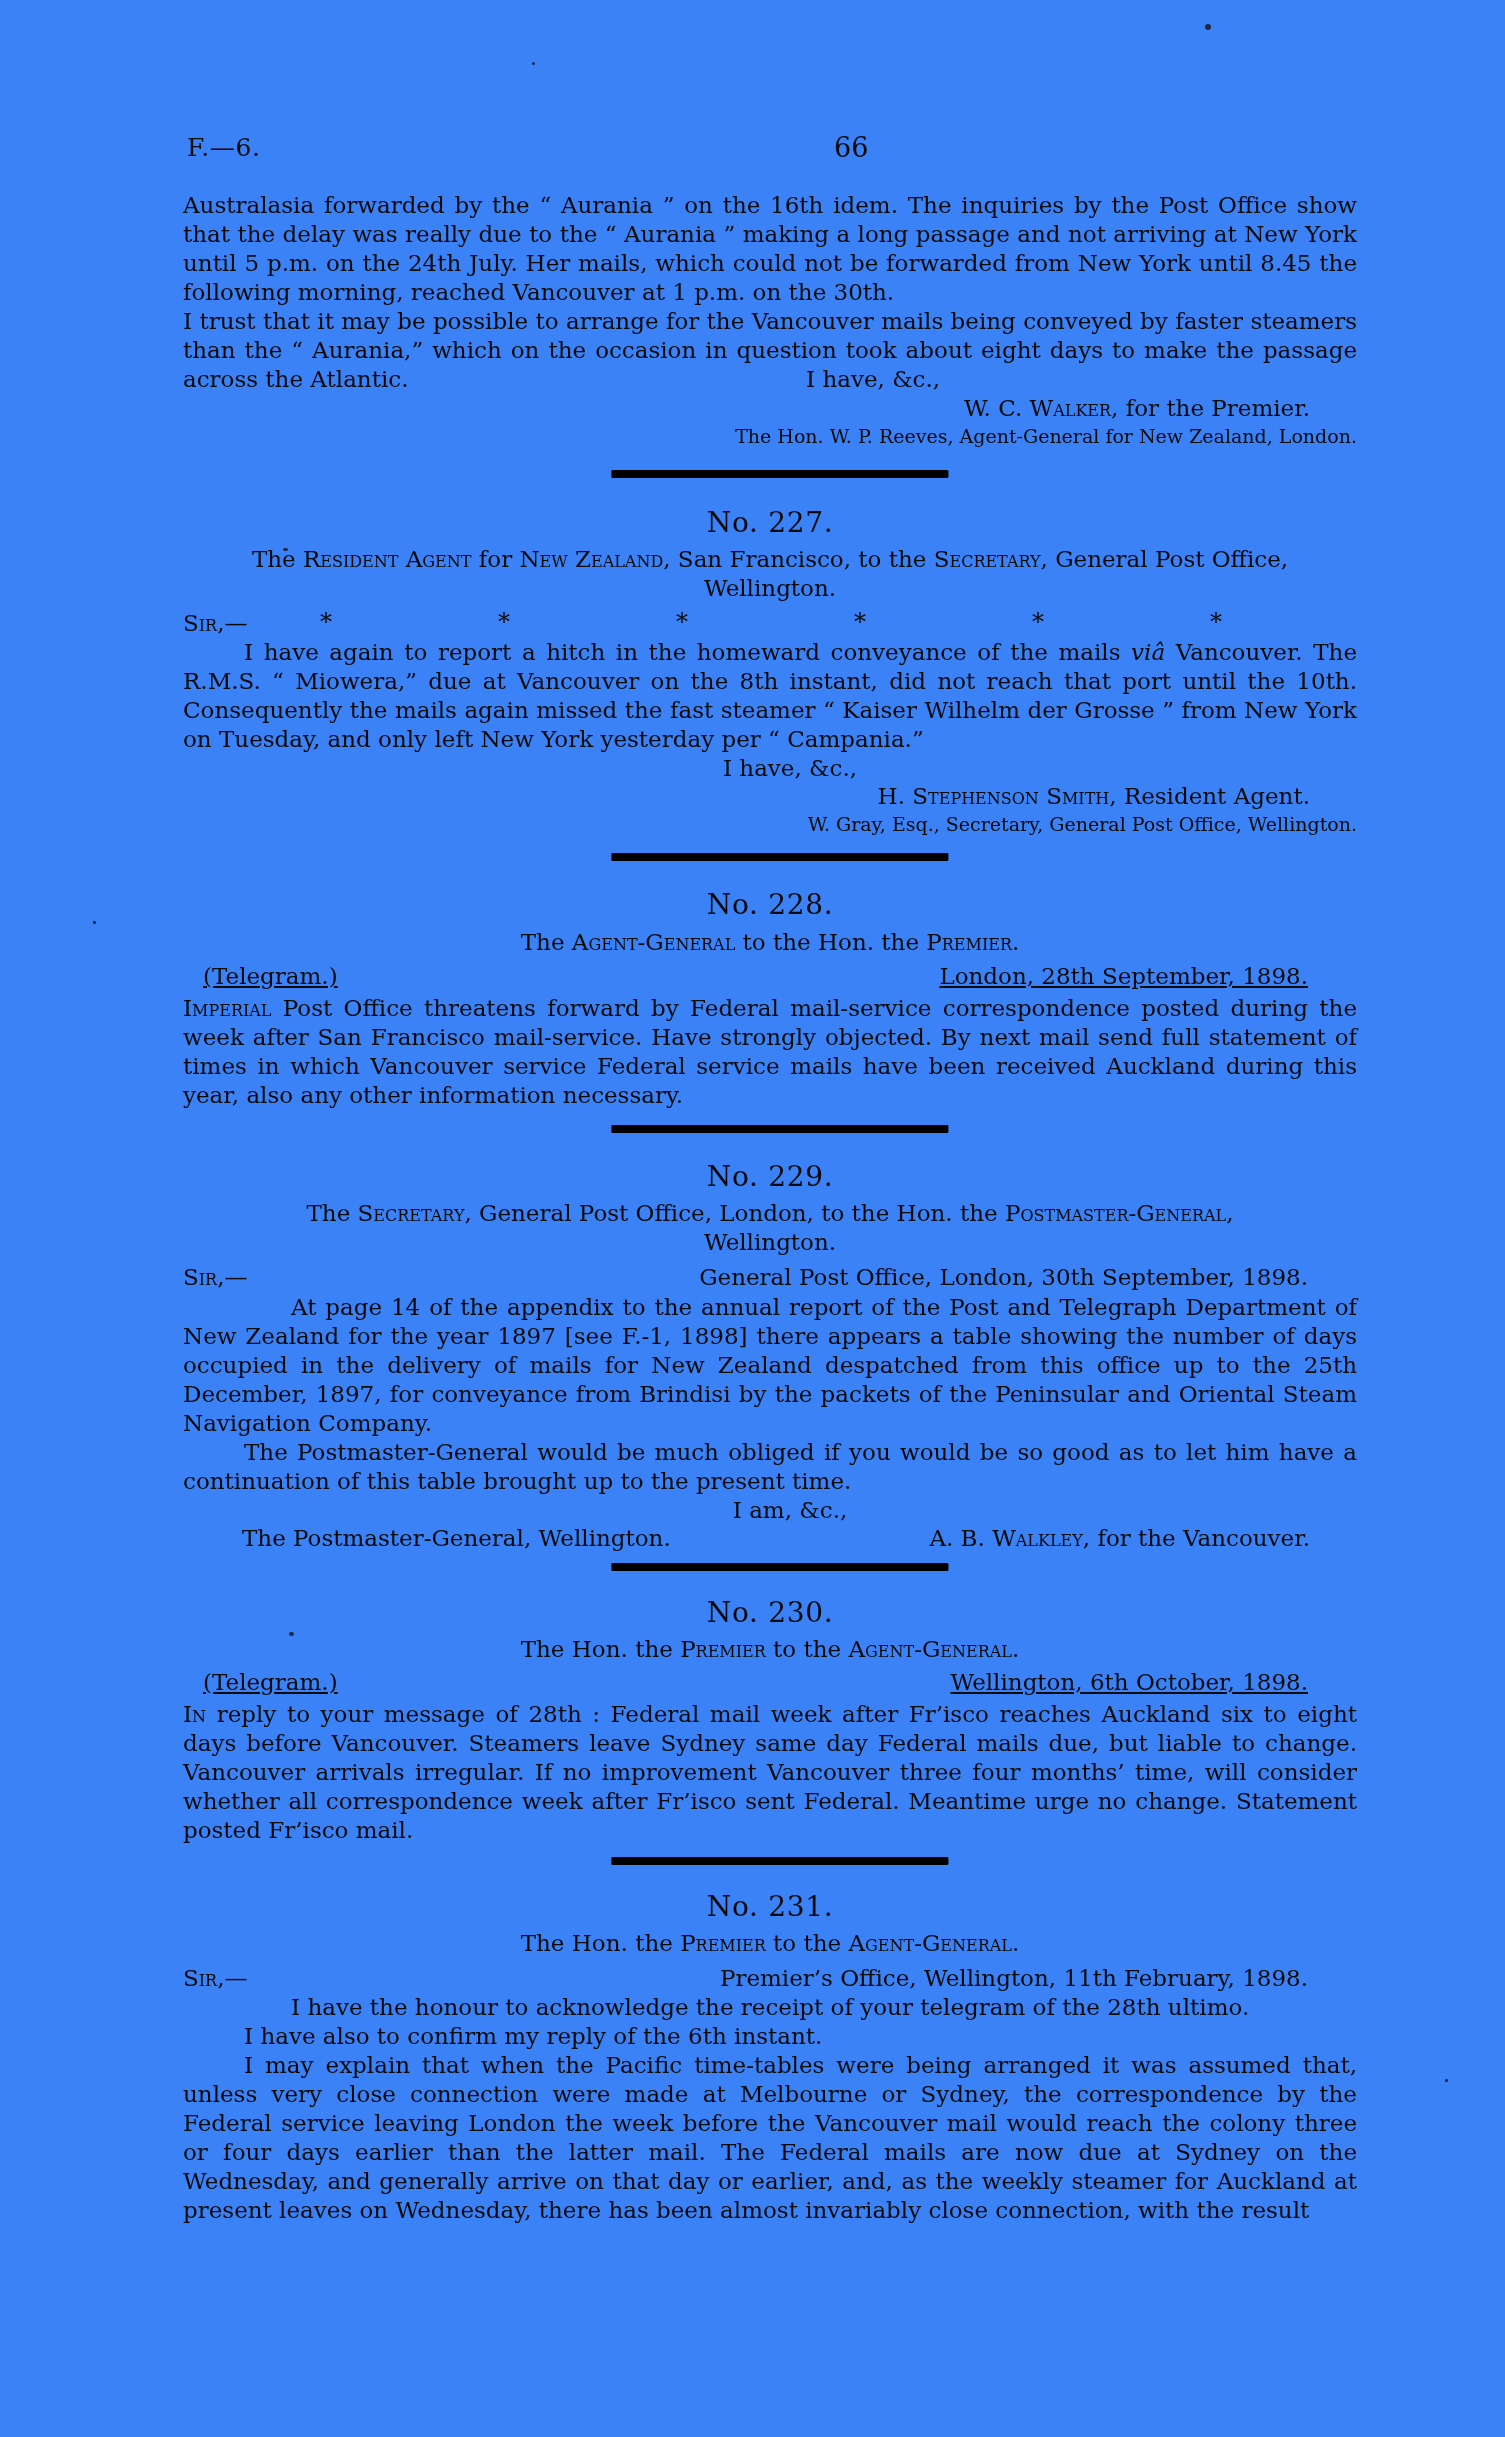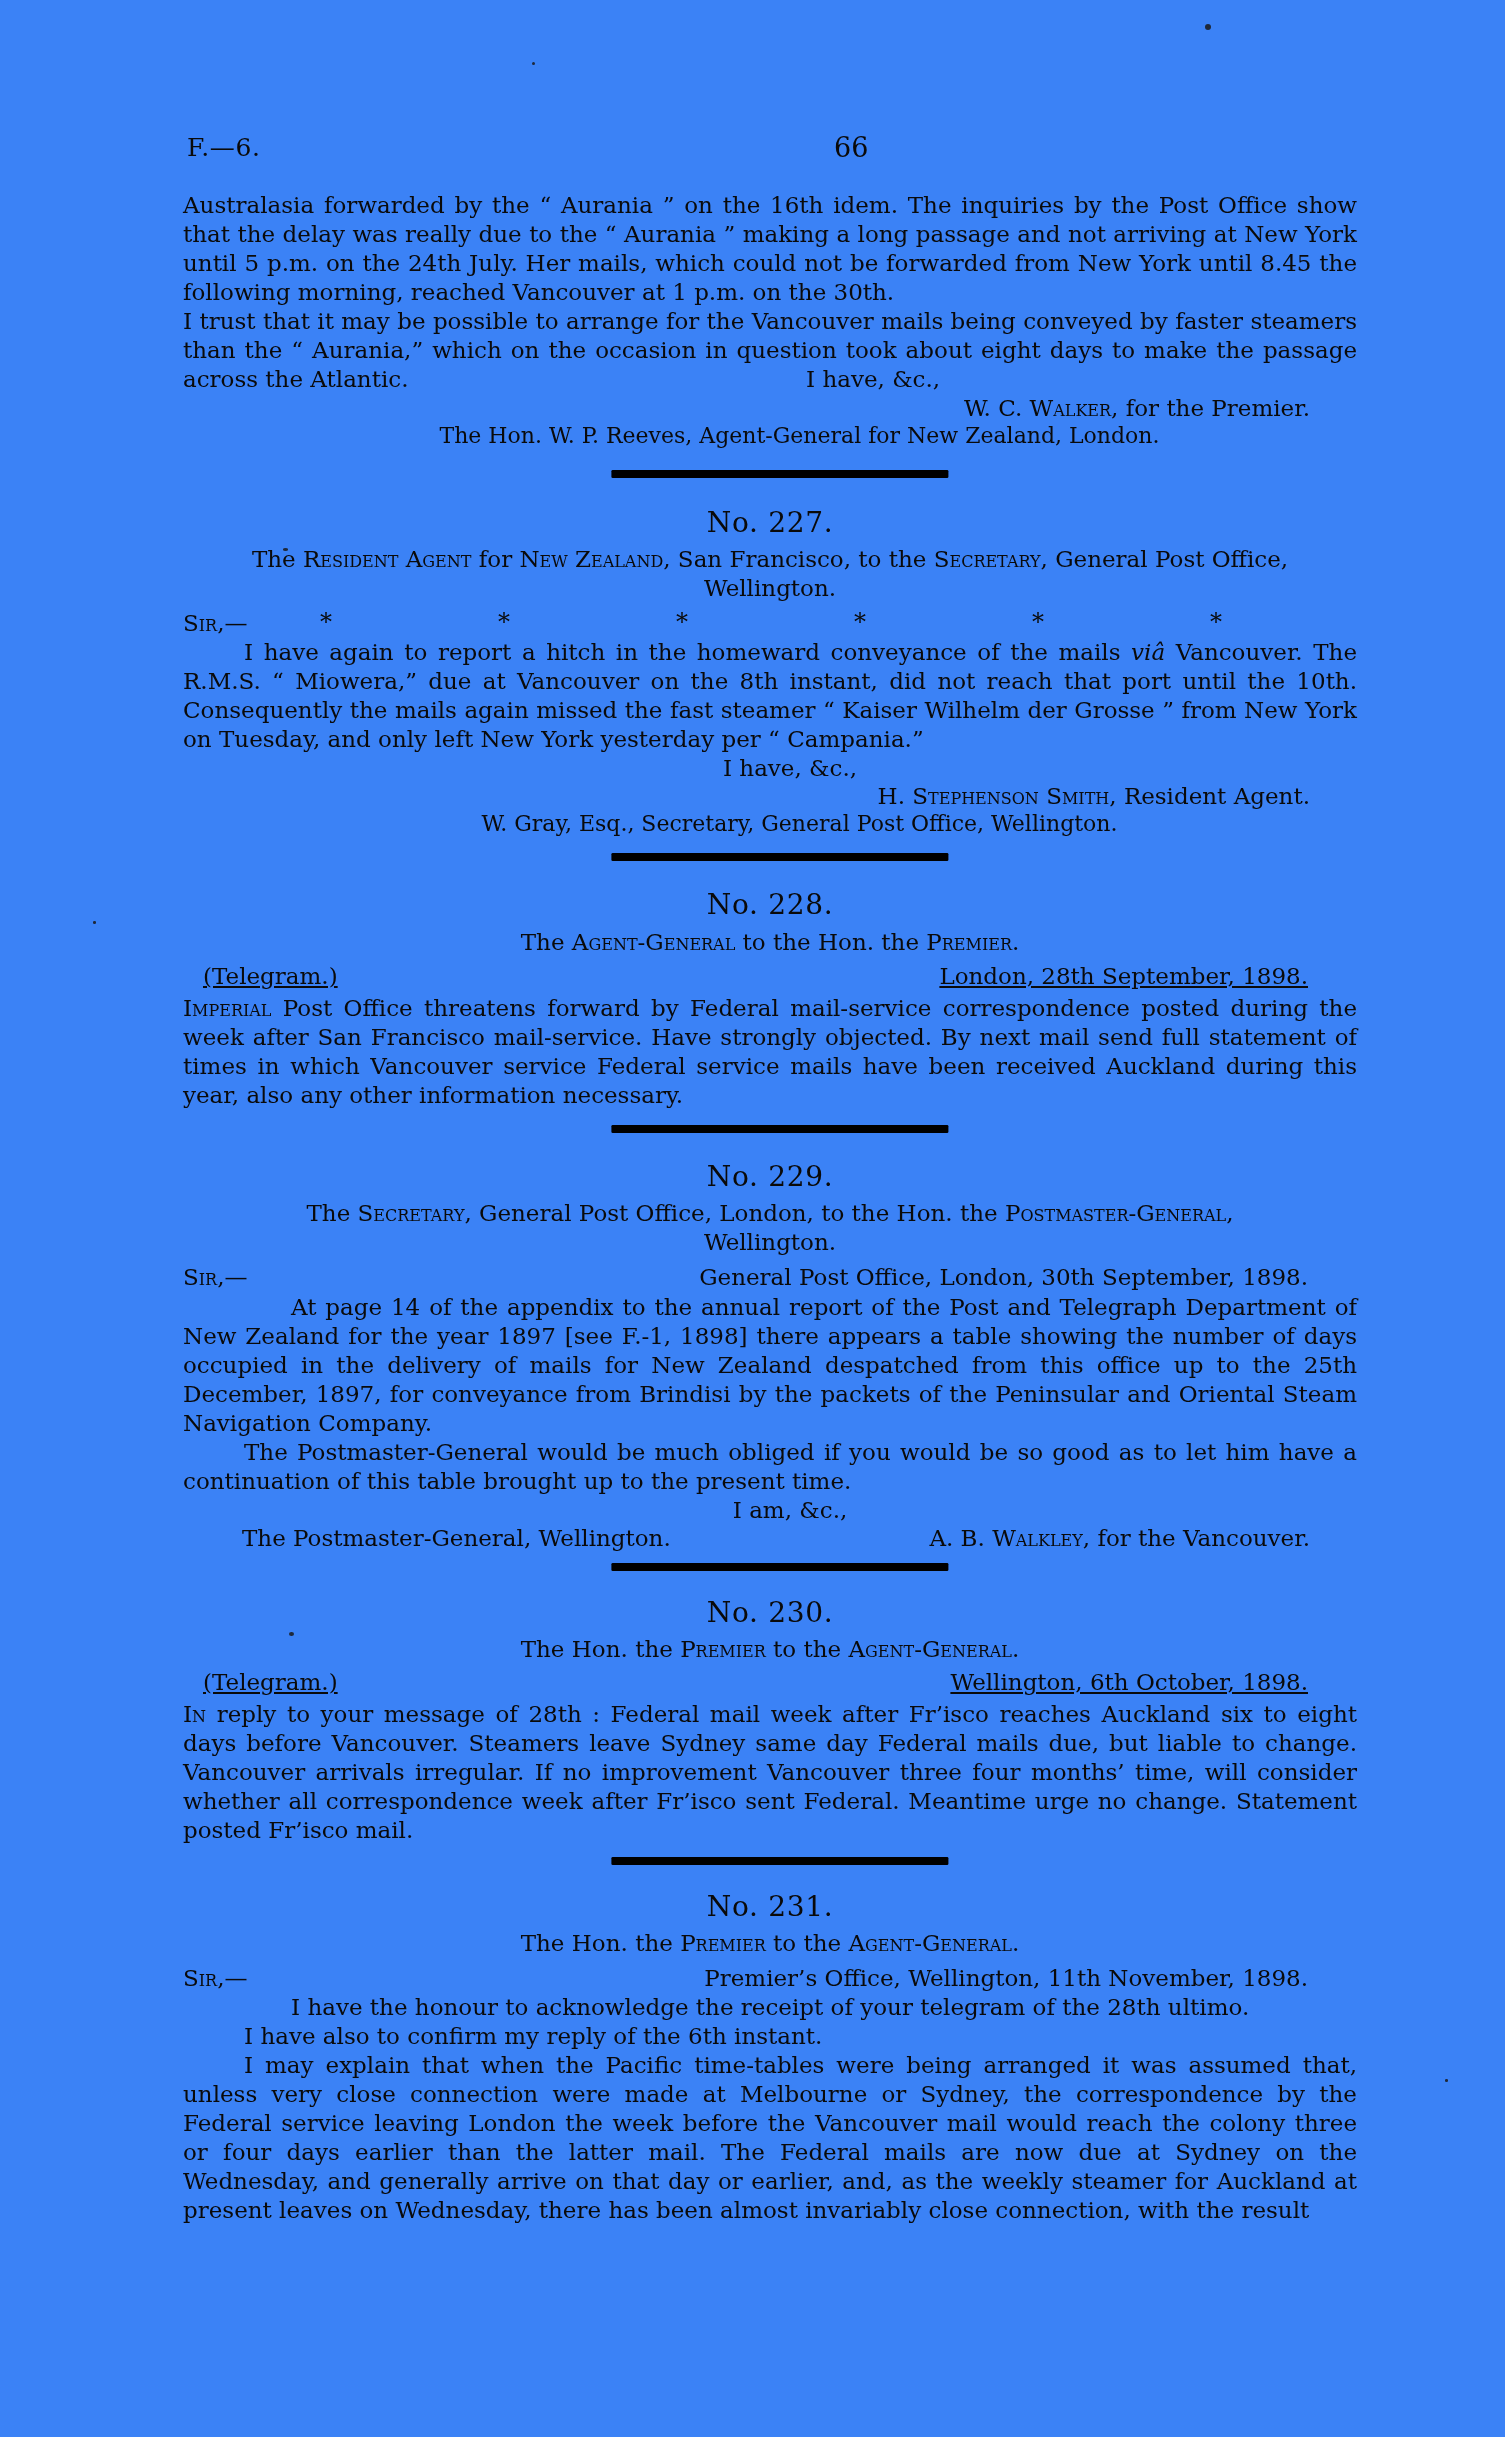--- a/index.html
+++ b/index.html
@@ -89,22 +89,22 @@
     font-size: 23px; line-height: 29px;
     margin-top: -29px; padding-left: 623px; text-align: left;
   }
   .sig-row {
     display: flex; justify-content: center;
     font-size: 23px; line-height: 28px;
   }
   .sig-left { padding-left: 59px; text-align: left; }
   .sig-right { margin-left: auto; text-align: right; padding-right: 47px; }
   .addressee {
-    font-size: 22px; line-height: 28px;
-    padding-left: 59px; text-align: center;
+    font-size: 19px; line-height: 28px;
+    padding-left: 59px; text-align: right;
   }
   .speck {
     position: absolute; background: #1a1a1a; border-radius: 50%; opacity: .85;
   }
 </style>
 </head>
 <body>
 
 <div class="page">
 
@@ -200,21 +200,21 @@
       <p class="para body-text letter-body"><span class="sc">In</span><span> reply to your message of 28th : Federal mail week after Fr’isco reaches Auckland six to eight days before Vancouver.  Steamers leave Sydney same day Federal mails due, but liable to change.  Vancouver arrivals irregular.  If no improvement Vancouver three four months’ time, will consider whether all correspondence week after Fr’isco sent Federal.  Meantime urge no change.  Statement posted Fr’isco mail.</span></p>
     </div>
 
     <div class="rule rule-m4"></div>
 
     <div>
       <div class="section-number" style="margin-top:24px;">No. 231.</div>
       <div class="subject first"><span>The Hon. the </span><span class="sc">Premier</span><span> to the </span><span class="sc">Agent-General</span><span>.</span></div>
       <div class="sal-row">
         <span class="sal-left"><span class="sc">Sir</span><span>,—</span></span>
-        <span>Premier’s Office, Wellington, 11th November, 1898.</span>
+        <span>Premier’s Office, Wellington, 11th February, 1898.</span>
       </div>
       <p class="para body-text ind-lg"><span>I have the honour to acknowledge the receipt of your telegram of the 28th ultimo.</span></p>
       <p class="para body-text ind"><span>I have also to confirm my reply of the 6th instant.</span></p>
       <p class="para body-text ind"><span>I may explain that when the Pacific time-tables were being arranged it was assumed that, unless very close connection were made at Melbourne or Sydney, the correspondence by the Federal service leaving London the week before the Vancouver mail would reach the colony three or four days earlier than the latter mail.  The Federal mails are now due at Sydney on the Wednesday, and generally arrive on that day or earlier, and, as the weekly steamer for Auckland at present leaves on Wednesday, there has been almost invariably close connection, with the result</span></p>
     </div>
 
   </div>
 </div>
 
 

